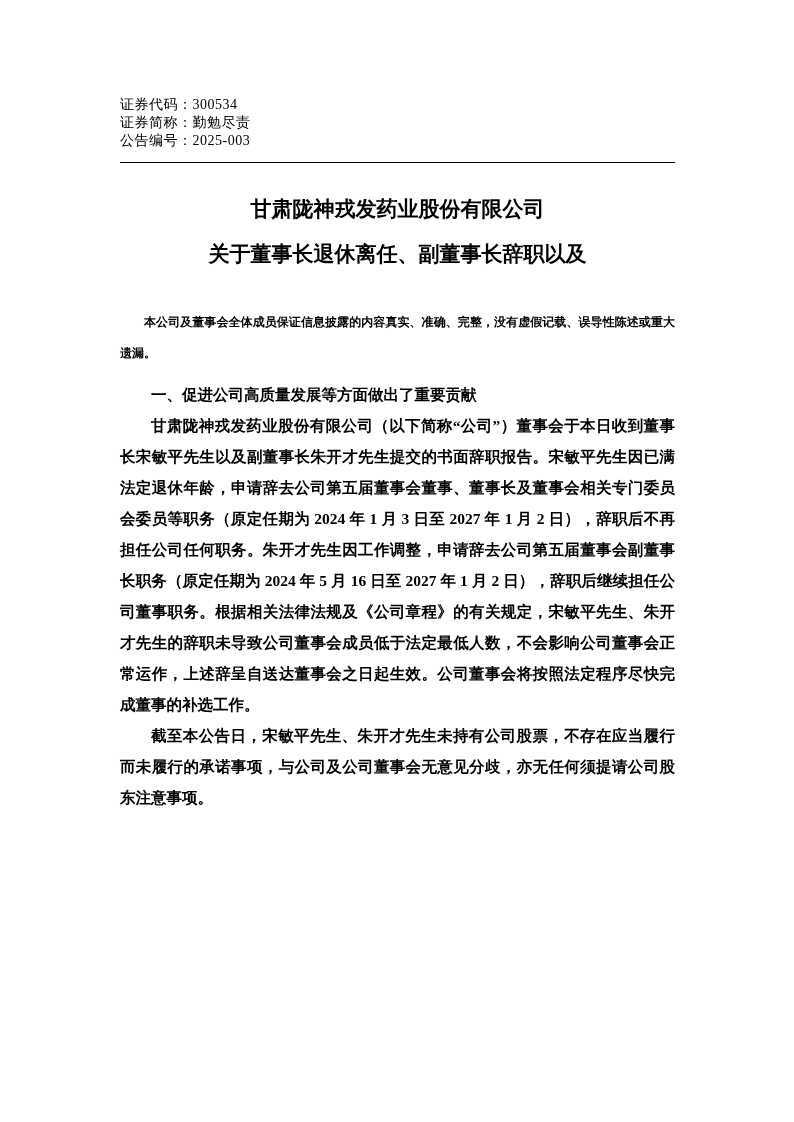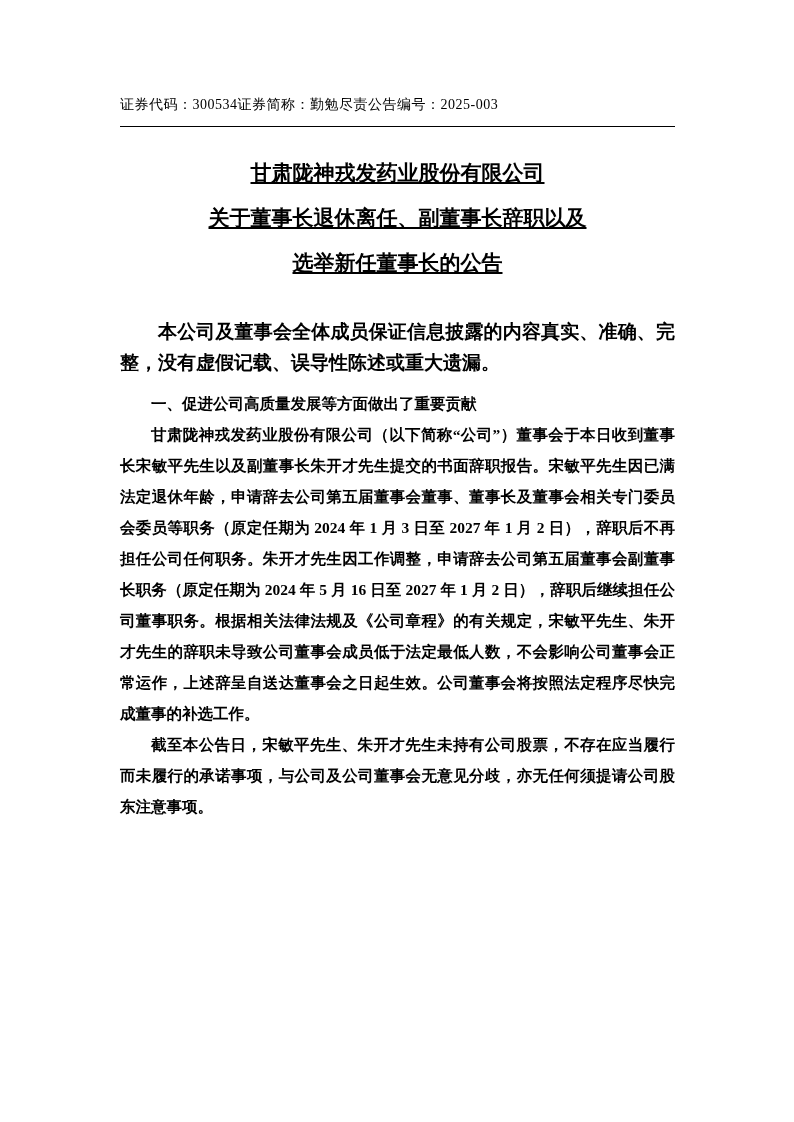--- a/index.html
+++ b/index.html
@@ -12,42 +12,43 @@
     font-family: "Liberation Serif", "DejaVu Serif", serif;
   }
   .page {
     width: 794px;
     height: 1122px;
     padding: 96px 119px 40px 120px;
     background: #ffffff;
   }
   .doc-header {
     display: flex;
-    justify-content: flex-start;
+    justify-content: space-between;
     align-items: baseline;
     font-size: 14px;
     letter-spacing: 0.5px;
     padding-bottom: 12px;
+    flex-direction: column;
   }
   .header-rule {
     border-top: 1px solid #000000;
     height: 0;
   }
   .title {
     margin-top: 24px;
     text-align: center;
     font-weight: bold;
     font-size: 21px;
     line-height: 45px;
   }
-  .title .title-line { display: block; text-decoration: underline; }
+  .title .title-line { display: block; }
   .statement {
     margin-top: 30px;
     font-weight: bold;
-    font-size: 19px;
+    font-size: 12px;
     line-height: 31px;
     text-indent: 2em;
     text-align: justify;
     margin-bottom: 10px;
   }
   .section-heading {
     font-size: 15.5px;
     font-weight: bold;
     line-height: 31px;
     text-indent: 2em;
@@ -70,21 +71,20 @@
     <span>证券代码：300534</span>
     <span>证券简称：勤勉尽责</span>
     <span>公告编号：2025-003</span>
   </div>
 
   <div class="header-rule"></div>
 
   <h1 class="title">
     <span class="title-line">甘肃陇神戎发药业股份有限公司</span>
     <span class="title-line">关于董事长退休离任、副董事长辞职以及</span>
-    <span class="title-line">选举新任董事长的公告</span>
   </h1>
 
   <p class="statement">本公司及董事会全体成员保证信息披露的内容真实、准确、完整，没有虚假记载、误导性陈述或重大遗漏。</p>
 
   <h2 class="section-heading">一、促进公司高质量发展等方面做出了重要贡献</h2>
 
   <p class="para">甘肃陇神戎发药业股份有限公司（以下简称“公司”）董事会于本日收到董事长宋敏平先生以及副董事长朱开才先生提交的书面辞职报告。宋敏平先生因已满法定退休年龄，申请辞去公司第五届董事会董事、董事长及董事会相关专门委员会委员等职务（原定任期为 2024 年 1 月 3 日至 2027 年 1 月 2 日），辞职后不再担任公司任何职务。朱开才先生因工作调整，申请辞去公司第五届董事会副董事长职务（原定任期为 2024 年 5 月 16 日至 2027 年 1 月 2 日），辞职后继续担任公司董事职务。根据相关法律法规及《公司章程》的有关规定，宋敏平先生、朱开才先生的辞职未导致公司董事会成员低于法定最低人数，不会影响公司董事会正常运作，上述辞呈自送达董事会之日起生效。公司董事会将按照法定程序尽快完成董事的补选工作。</p>
   <p class="para">截至本公告日，宋敏平先生、朱开才先生未持有公司股票，不存在应当履行而未履行的承诺事项，与公司及公司董事会无意见分歧，亦无任何须提请公司股东注意事项。</p>
 
 

